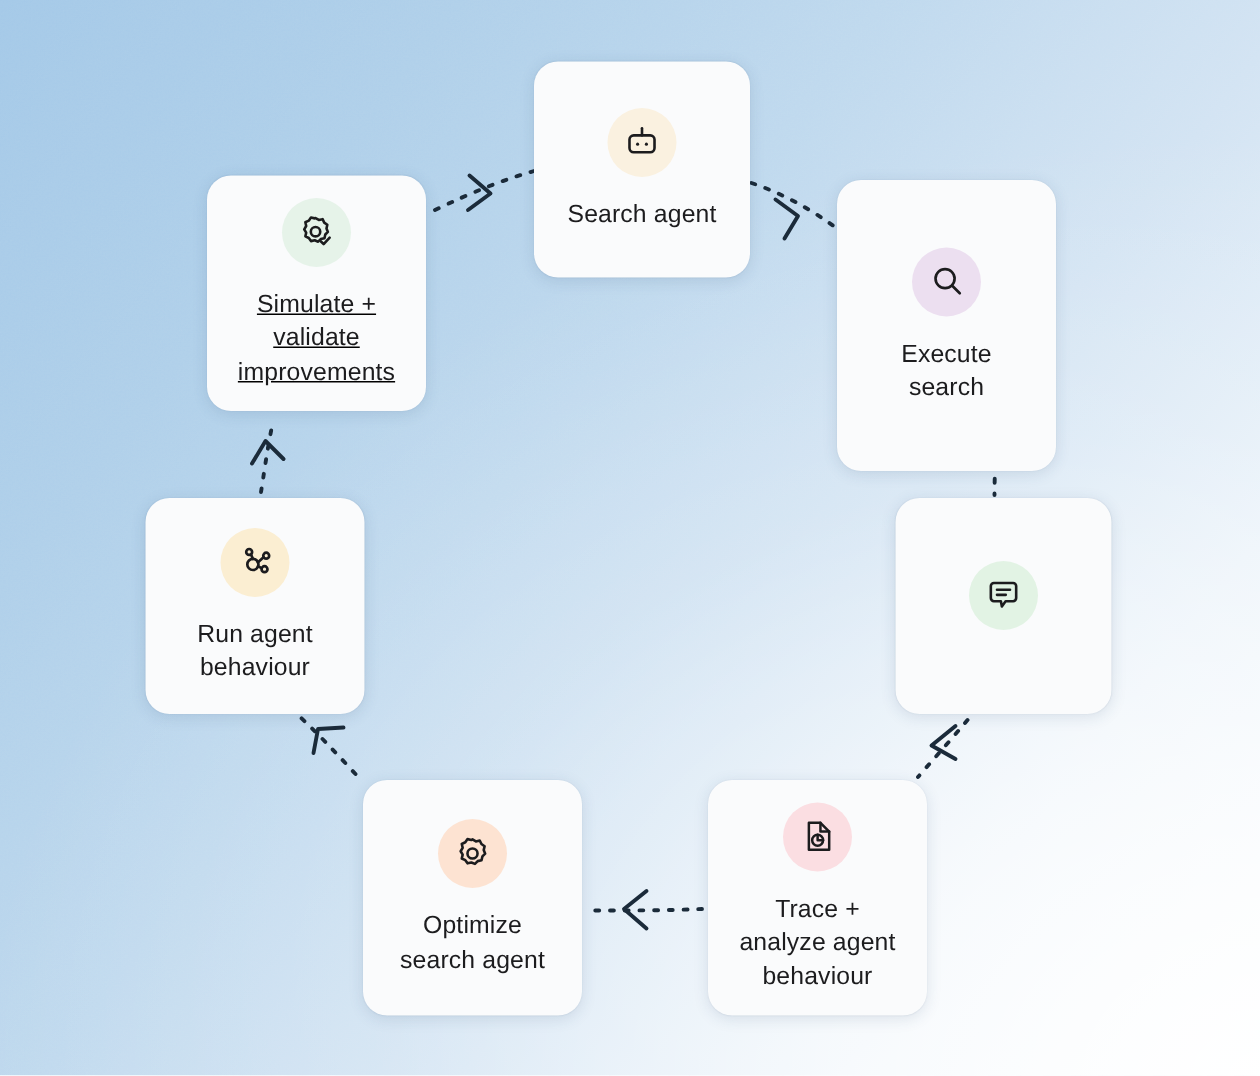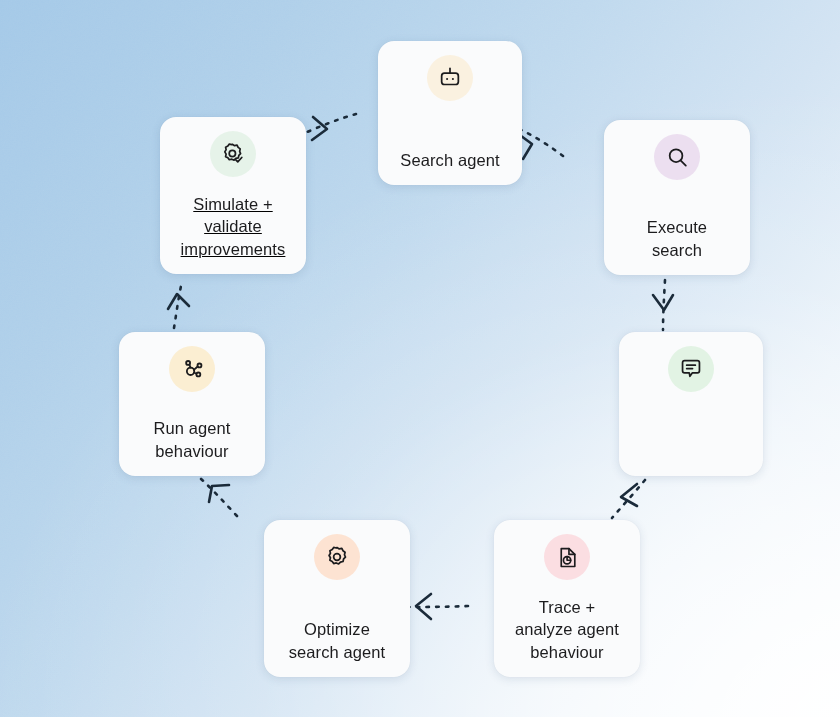--- a/index.html
+++ b/index.html
@@ -41,24 +41,23 @@
   }
 
   .node {
     position: absolute;
     background: #fafbfc;
     border-radius: 16px;
     box-shadow: 0 2px 10px rgba(40, 70, 110, 0.13), 0 0 1px rgba(40,70,110,0.10);
     display: flex;
     flex-direction: column;
     align-items: center;
-    justify-content: space-between;
+    justify-content: center;
     box-sizing: border-box;
     padding: 14px 10px;
-    margin-left: 22px;
   }
 
   .icon-wrap {
     width: 46px;
     height: 46px;
     border-radius: 50%;
     display: flex;
     align-items: center;
     justify-content: center;
     margin-bottom: 14px;
@@ -130,21 +129,21 @@
       <svg width="26" height="26" viewBox="0 0 24 24" fill="none" stroke="#1c1c1e" stroke-width="1.6" stroke-linecap="round" stroke-linejoin="round">
         <line x1="12" y1="3.2" x2="12" y2="7.6"></line>
         <rect x="4.3" y="7.6" width="15.4" height="10.4" rx="2.6"></rect>
         <circle cx="9.3" cy="13" r="0.95" fill="#1c1c1e" stroke="none"></circle>
         <circle cx="14.7" cy="13" r="0.95" fill="#1c1c1e" stroke="none"></circle>
       </svg>
     </div>
     <div class="node-label">Search agent</div>
   </div>
 
-  <div class="node" style="left:582px; top:120px; width:146px; height:155px;">
+  <div class="node" style="left:558px; top:120px; width:146px; height:194px;">
     <div class="icon-wrap" style="background:#ecdff0;">
       <svg width="25" height="25" viewBox="0 0 24 24" fill="none" stroke="#1c1c1e" stroke-width="1.7" stroke-linecap="round">
         <circle cx="10.6" cy="10.3" r="6.1"></circle>
         <line x1="15.2" y1="14.9" x2="20" y2="19.7"></line>
       </svg>
     </div>
     <div class="node-label">Execute
 search</div>
   </div>
 

